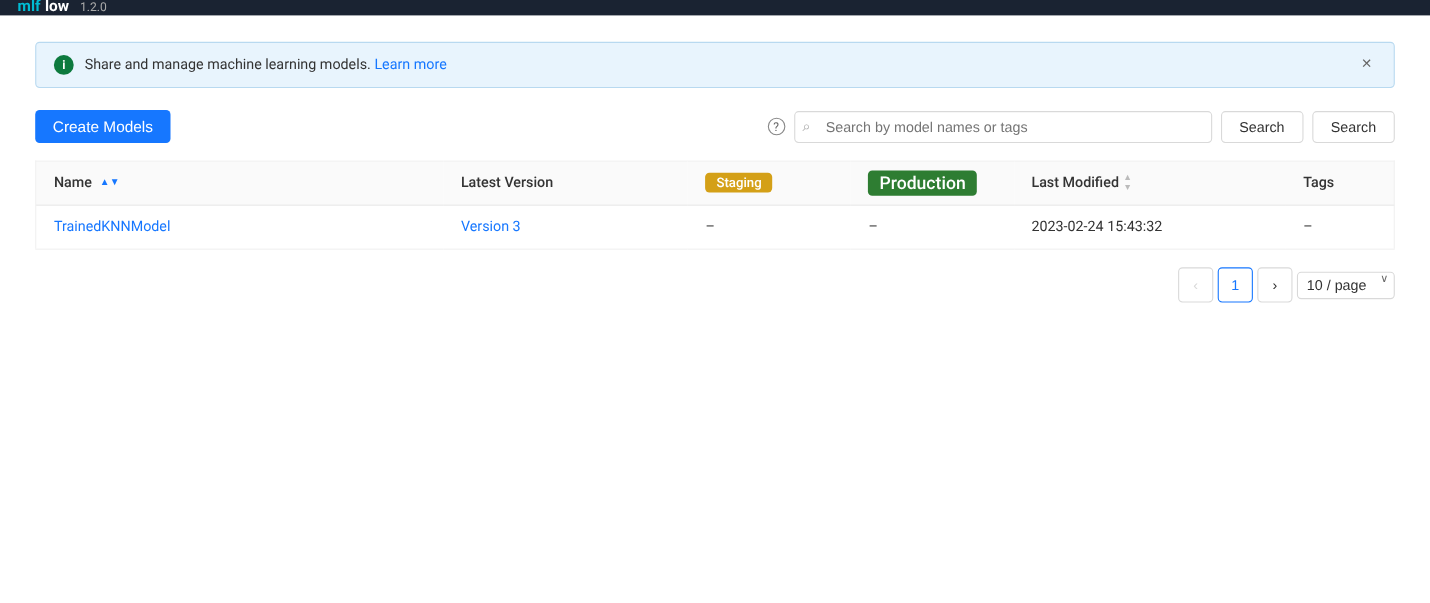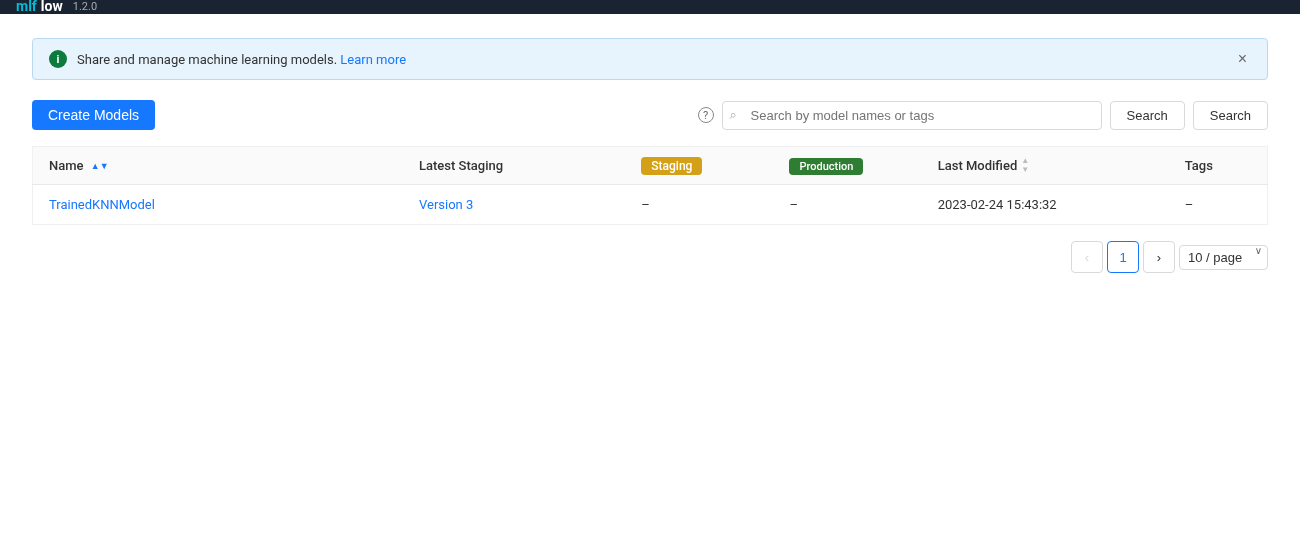--- a/index.html
+++ b/index.html
@@ -191,21 +191,21 @@
       border-radius: 4px;
       padding: 2px 10px;
       font-size: 12px;
       font-weight: 500;
     }
     .production-badge {
       background: #2e7d32;
       color: #fff;
       border-radius: 4px;
       padding: 2px 10px;
-      font-size: 11px;
+      font-size: 16px;
       font-weight: 500;
     }
 
     .model-link {
       color: #1677ff;
       text-decoration: none;
       cursor: pointer;
     }
 
     .version-link {
@@ -326,21 +326,21 @@
   </div>
 
   <table class="models-table">
     <thead>
       <tr>
         <th class="sortable" style="width:30%;">
           <span>Name</span>
           <span class="sort-arrows">▲▼</span>
         </th>
         <th style="width:18%;">
-          <span>Latest Staging</span>
+          <span>Latest Version</span>
         </th>
         <th style="width:12%;">
           <span class="staging-badge">Staging</span>
         </th>
         <th style="width:12%;">
           <span class="production-badge">Production</span>
         </th>
         <th style="width:20%;text-align:right;">
           <div class="th-last-modified">
             <span>Last Modified</span>

